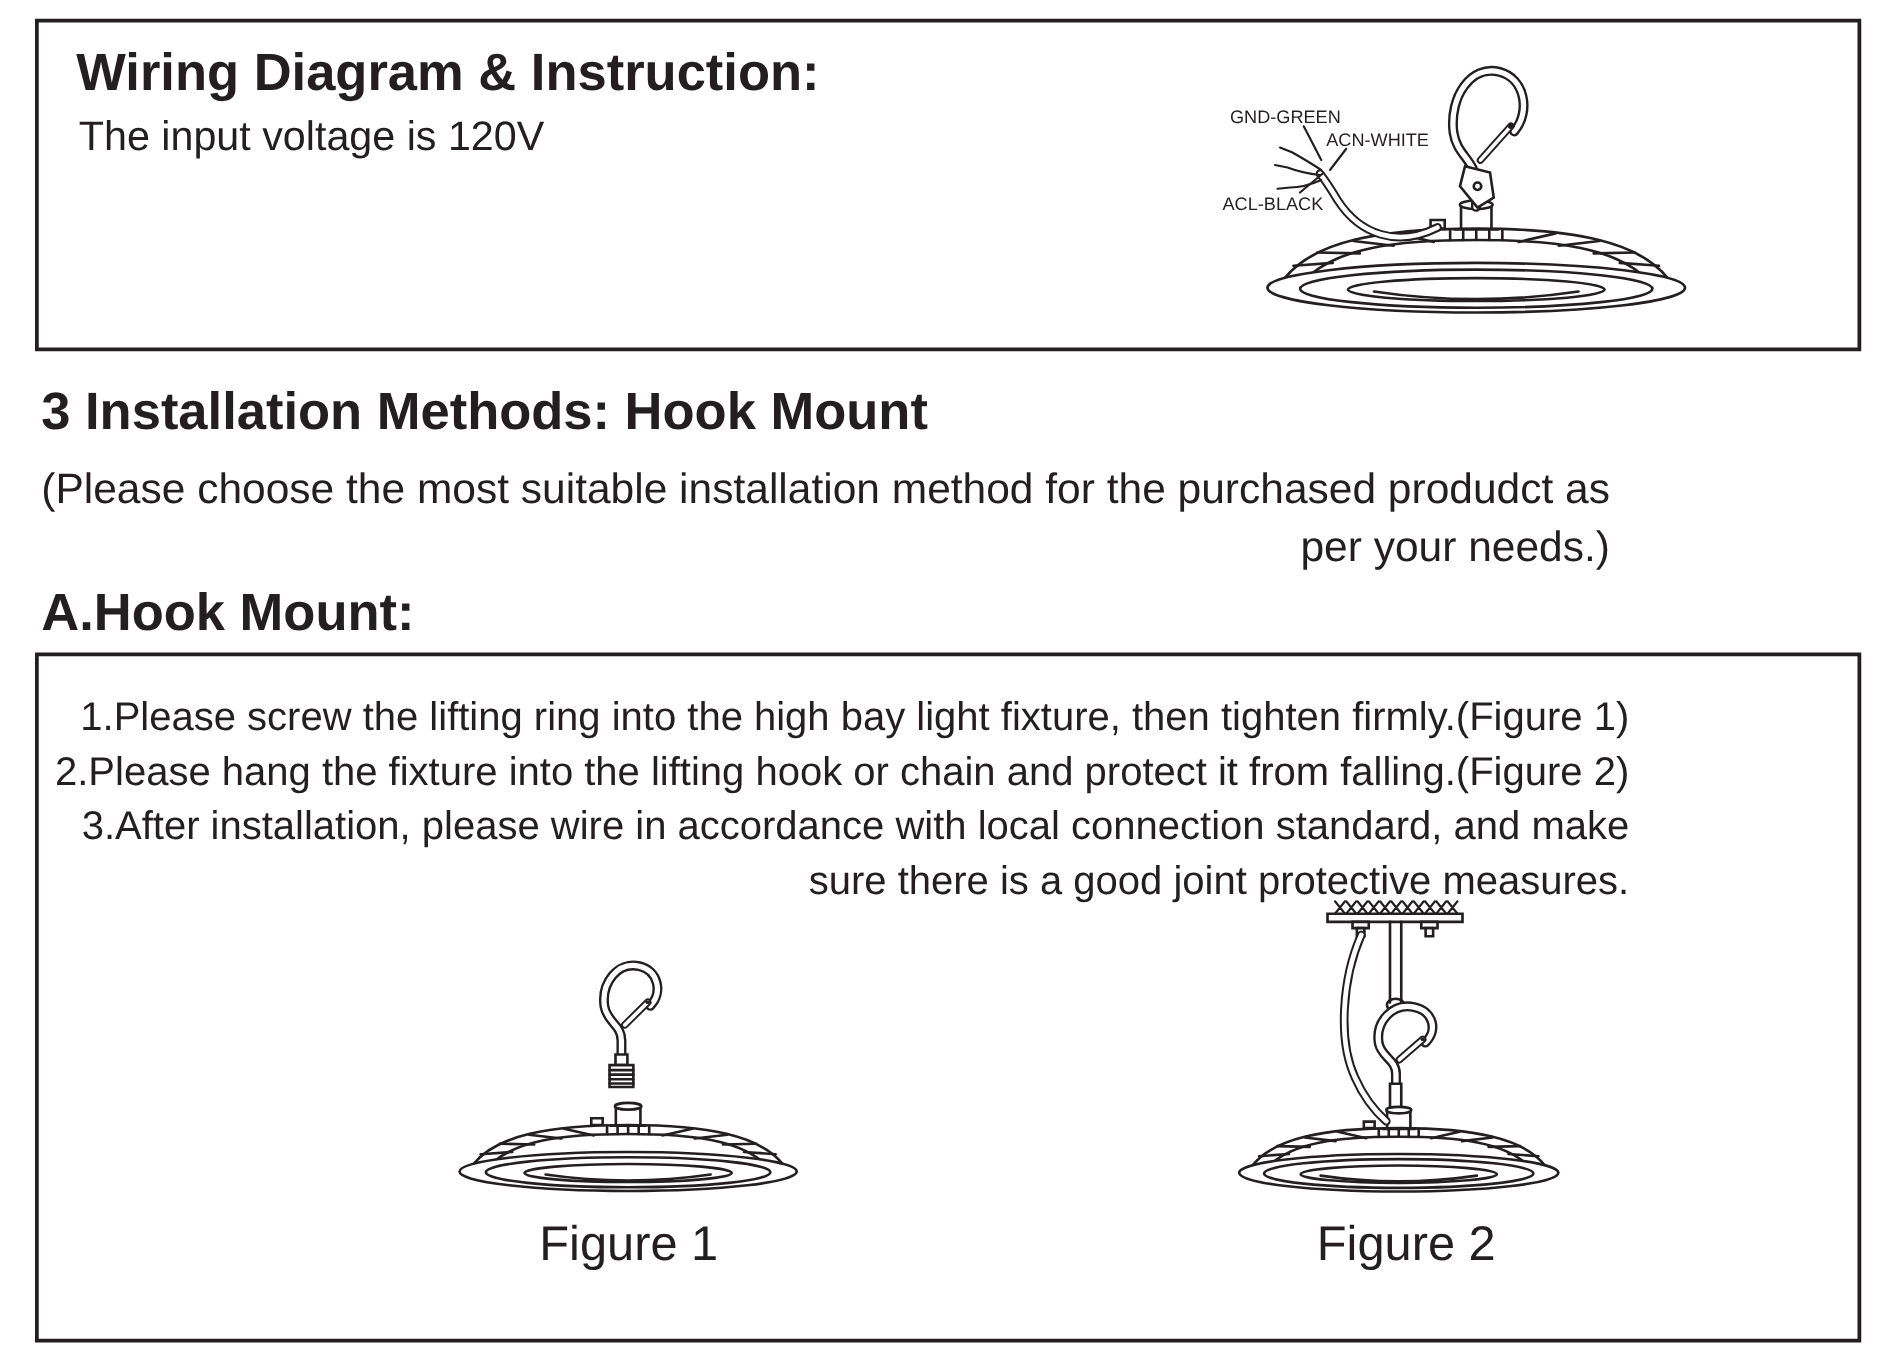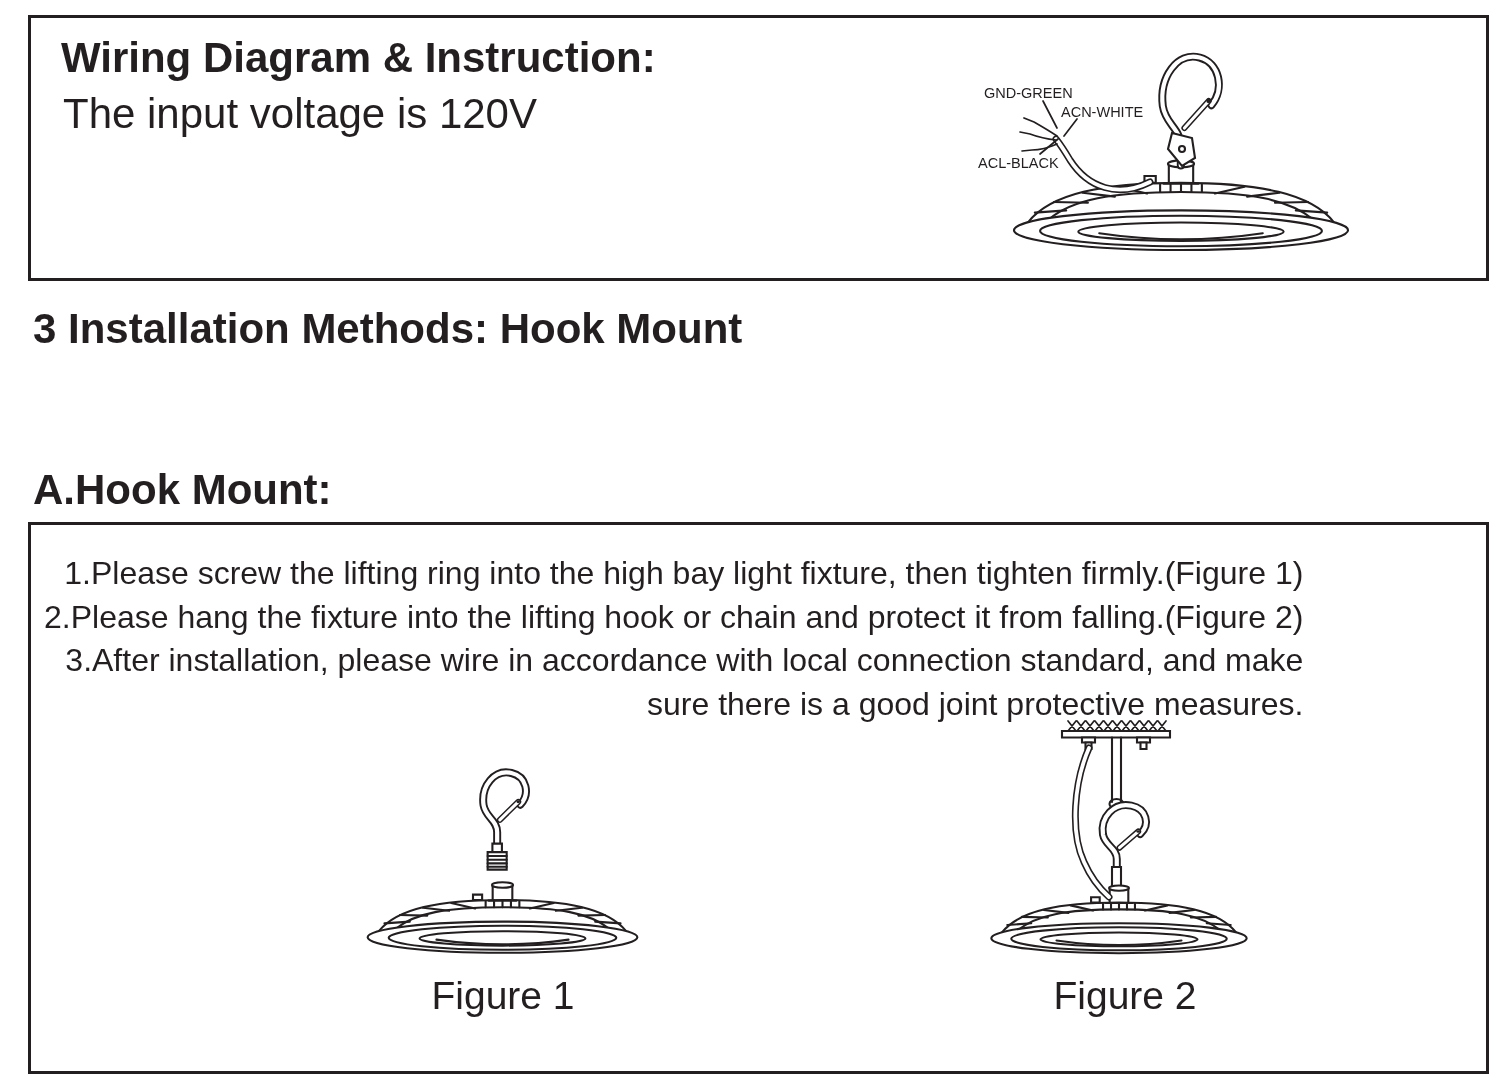--- a/index.html
+++ b/index.html
@@ -4,21 +4,21 @@
 <style>
   html,body{margin:0;padding:0;background:#fff;}
   #page{position:relative;width:1504px;height:1084px;background:#fff;overflow:hidden;
         font-family:"Liberation Sans", sans-serif;color:#231f20;}
   .abs{position:absolute;text-align:right;}
   .box{position:absolute;border:3px solid #231f20;background:#fff;box-sizing:border-box;}
   #wiring-box{left:28px;top:15px;width:1461px;height:266px;}
   #hook-box{left:28px;top:522px;width:1461px;height:552px;}
   .h-title{font-weight:bold;font-size:42px;letter-spacing:0px;white-space:nowrap;}
   #wiring-title{left:30px;top:16px;position:absolute;}
-  #wiring-subtitle{left:32px;top:72px;position:absolute;font-size:42px;white-space:nowrap;}
+  #wiring-subtitle{left:32px;top:72px;position:absolute;font-size:33px;white-space:nowrap;}
   #install-heading{left:33px;top:305px;}
   #install-note{left:33px;top:368px;font-size:34px;line-height:47px;}
   #install-note div{white-space:nowrap;}
   #hook-subheading{left:33px;top:466px;}
   #steps{left:44px;top:552px;font-size:32px;line-height:43.5px;}
   #steps div{white-space:nowrap;}
   .caption{position:absolute;top:974px;width:260px;text-align:center;font-size:39px;white-space:nowrap;}
   #fig1-caption{left:373px;}
   #fig2-caption{left:995px;}
   #overlay{position:absolute;left:0;top:0;pointer-events:none;}
@@ -40,20 +40,24 @@
 
 <div id="page">
 
   <div class="box" id="wiring-box">
     <div class="h-title" id="wiring-title">Wiring Diagram &amp; Instruction:</div>
     <div id="wiring-subtitle">The input voltage is 120V</div>
   </div>
 
   <div class="abs h-title" id="install-heading">3 Installation Methods: Hook Mount</div>
 
+  <div class="abs" id="install-note">
+    <div>(Please choose the most suitable installation method for the purchased produdct as</div>
+    <div>per your needs.)</div>
+  </div>
 
   <div class="abs h-title" id="hook-subheading">A.Hook Mount:</div>
 
   <div class="box" id="hook-box"></div>
 
   <div class="abs" id="steps">
     <div>1.Please screw the lifting ring into the high bay light fixture, then tighten firmly.(Figure 1)</div>
     <div>2.Please hang the fixture into the lifting hook or chain and protect it from falling.(Figure 2)</div>
     <div>3.After installation, please wire in accordance with local connection standard, and make</div>
     <div>sure there is a good joint protective measures.</div>

